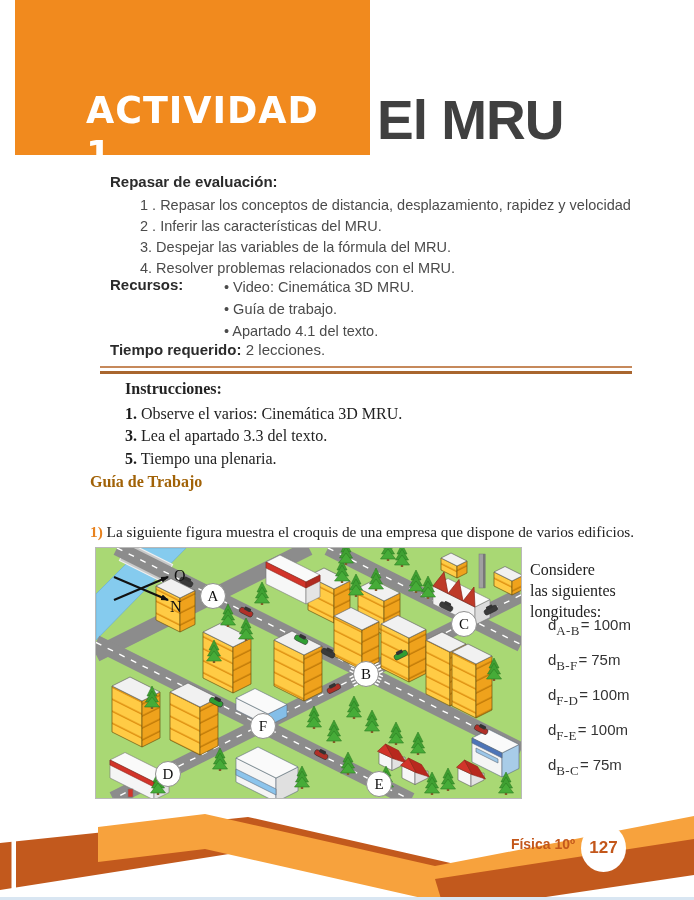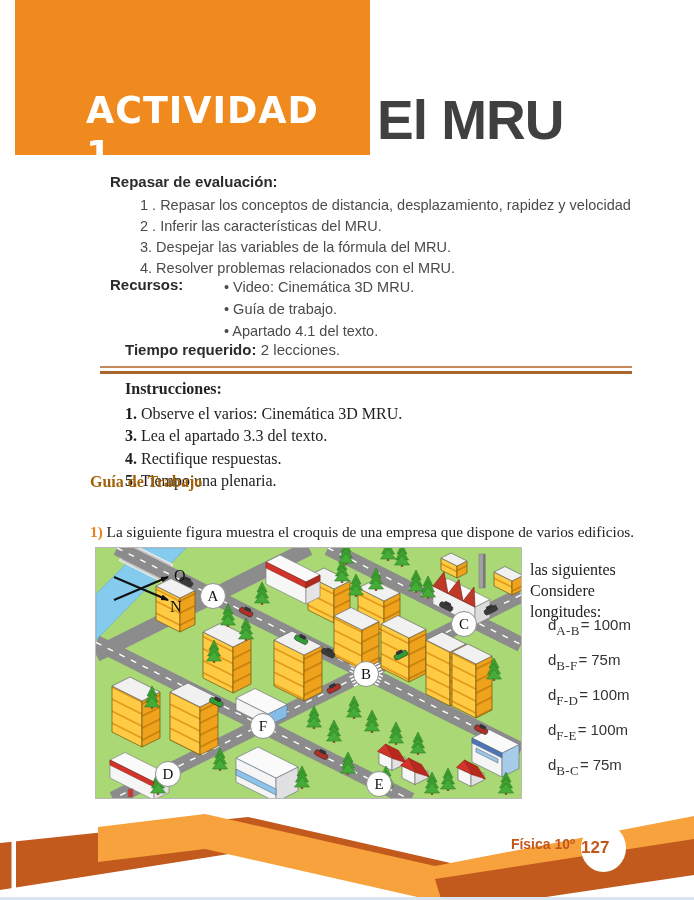--- a/index.html
+++ b/index.html
@@ -15,21 +15,21 @@
   .mru-title{left:377px;top:88px;font-family:"Liberation Sans",sans-serif;
     font-weight:bold;font-size:55px;color:#404040;letter-spacing:-1px;}
 
   
   .sans-head{font-weight:bold;font-size:15px;color:#2b2b2b;}
   .sans-text{font-size:14.5px;color:#4b4b4b;}
   .criterio-head{left:110px;top:173px;}
   .criterio-list{left:140px;top:195px;width:520px;line-height:21px;}
   .recursos-label{left:110px;top:276px;}
   .recursos-list{left:224px;top:276px;width:340px;line-height:22px;}
-  .tiempo{left:110px;top:341px;margin-left:15px;}
+  .tiempo{left:110px;top:341px;}
   .tiempo .sans-text{font-size:15px;}
 
   .rule1{left:100px;top:366px;width:532px;height:2px;background:#C6895B;}
   .rule2{left:100px;top:371px;width:532px;height:3px;background:#A9662F;}
 
   
   .serif{font-family:"Liberation Serif",serif;color:#222222;}
   .instr-head{left:125px;top:380px;font-weight:bold;font-size:16px;}
   .instr-list{left:125px;top:403px;width:440px;font-size:16px;line-height:22.4px;}
   .instr-list b{color:#1a1a1a;}
@@ -45,21 +45,21 @@
   .dist-list{left:548px;top:616px;width:140px;}
   .dist-row{position:absolute;left:0;font-size:15px;color:#333;white-space:nowrap;}
   .dist-row .dsub{font-size:13px;position:relative;top:5px;letter-spacing:.3px;font-family:Liberation Serif, serif;}
   .dist-row .eq{margin:0 4px 0 1px;}
 
   
   .footer-svg{left:0;top:790px;}
   .course{left:455px;top:835px;width:120px;text-align:right;font-weight:bold;
     font-size:15px;color:#C3571B;transform:scaleX(.93);transform-origin:right;}
   .page-circle{left:581px;top:824px;width:45px;height:48px;border-radius:50%;
-    background:#ffffff;display:flex;align-items:center;
+    background:#ffffff;display:flex;align-items:center;justify-content:center;
     font-weight:bold;font-size:17px;color:#C3571B;}
 </style>
 </head>
 <body>
 
 <div class="abs banner"></div>
 <div class="abs banner-label">ACTIVIDAD 1</div>
 <div class="abs mru-title">El MRU</div>
 
 <div class="abs sans-head criterio-head">Repasar de evaluación:</div>
@@ -82,21 +82,20 @@
   <span class="sans-text">2 lecciones.</span>
 </div>
 
 <div class="abs rule1"></div>
 <div class="abs rule2"></div>
 
 <div class="abs serif instr-head">Instrucciones:</div>
 <div class="abs serif instr-list">
   <div><b>1.</b> <span>Observe el varios: Cinemática 3D MRU.</span></div>
   <div><b>3.</b> <span>Lea el apartado 3.3 del texto.</span></div>
-  <div><b>4.</b> <span>Rectifique respuestas.</span></div>
   <div><b>5.</b> <span>Tiempo una plenaria.</span></div>
 </div>
 
 <div class="abs serif guia-head">Guía de Trabajo</div>
 <div class="abs serif guia-line">
   <span class="guia-num">1)</span>
   <span>La siguiente figura muestra el croquis de una empresa que dispone de varios edificios.</span>
 </div>
 
 <div class="abs map-wrap">
@@ -354,22 +353,22 @@
         </g>
     <g>
           <circle cx="167" cy="178" r="12.5" fill="#fff" stroke="#909090"></circle>
           <text x="167" y="183">F</text>
         </g>
   </g>
 </svg>
 </div>
 
 <div class="abs serif aside-intro">
+  <div>Considere</div>
   <div>las siguientes</div>
-  <div>Considere</div>
   <div>longitudes:</div>
 </div>
 <div class="abs dist-list">
   <div class="dist-row" style="top:0"><span>d</span><span class="dsub">A-B</span><span class="eq">=</span><span>100m</span></div>
   <div class="dist-row" style="top:35px"><span>d</span><span class="dsub">B-F</span><span class="eq">=</span><span>75m</span></div>
   <div class="dist-row" style="top:70px"><span>d</span><span class="dsub">F-D</span><span class="eq">=</span><span>100m</span></div>
   <div class="dist-row" style="top:105px"><span>d</span><span class="dsub">F-E</span><span class="eq">=</span><span>100m</span></div>
   <div class="dist-row" style="top:140px"><span>d</span><span class="dsub">B-C</span><span class="eq">=</span><span>75m</span></div>
 </div>
 

